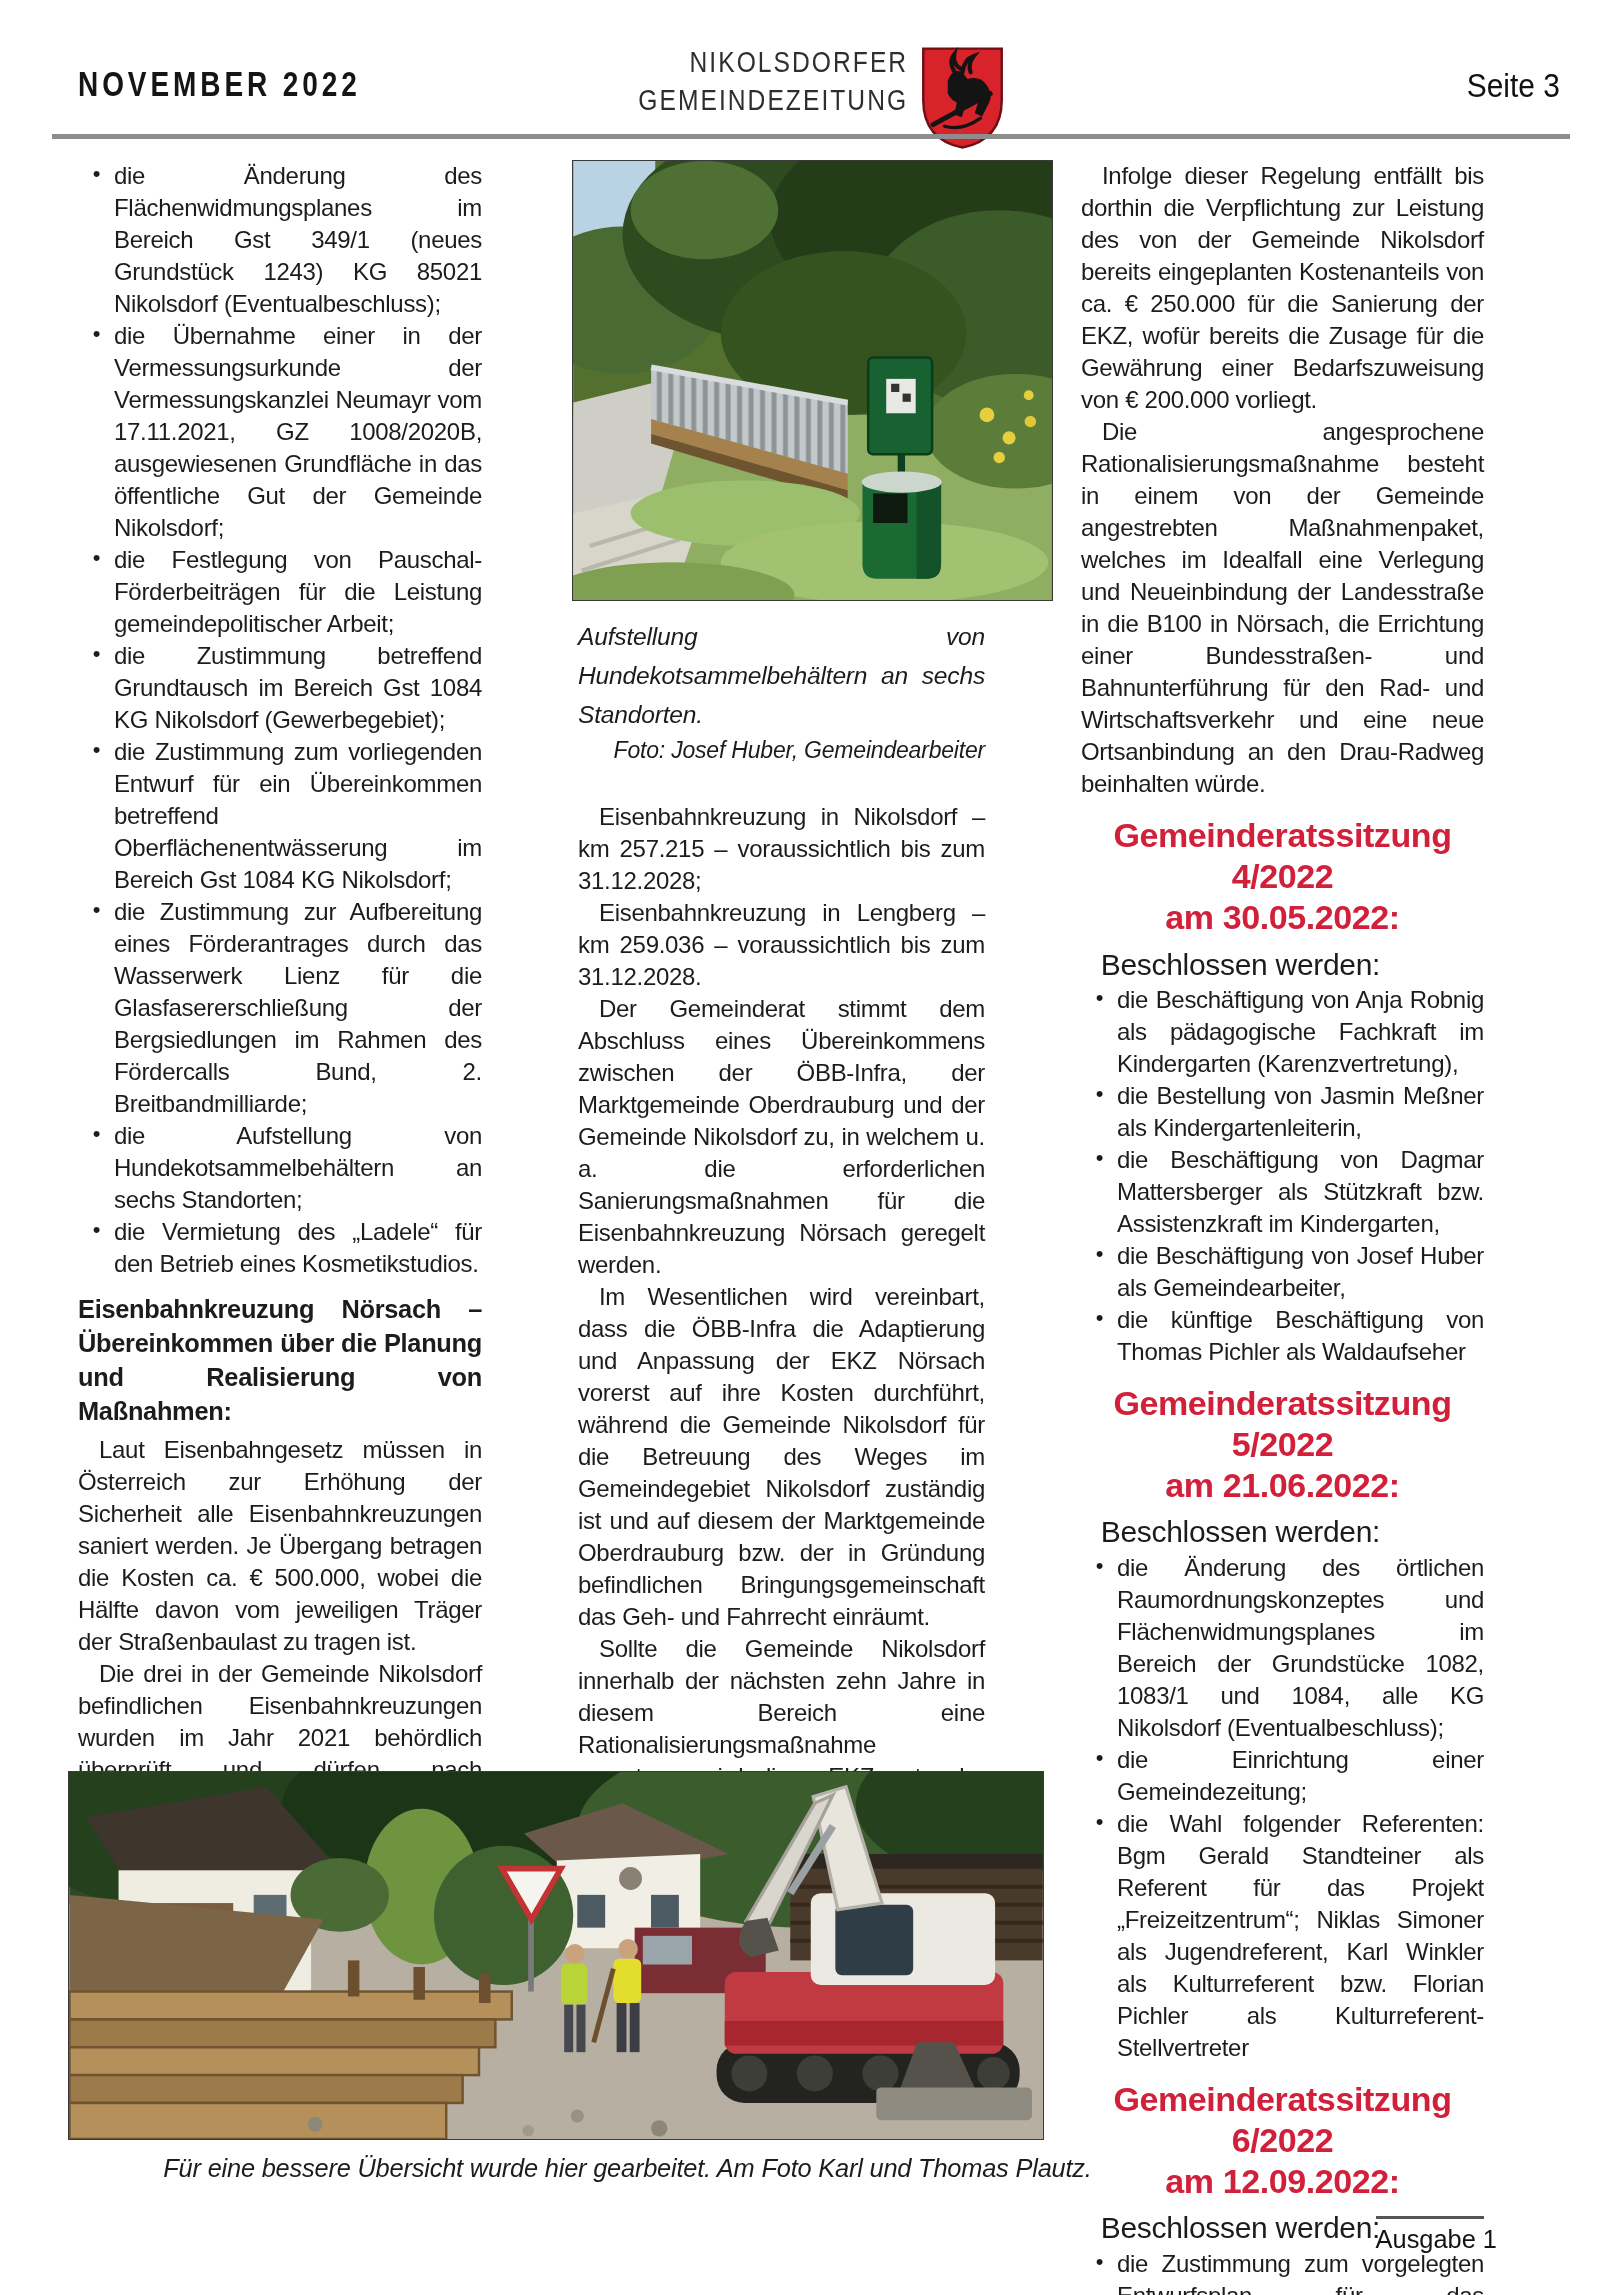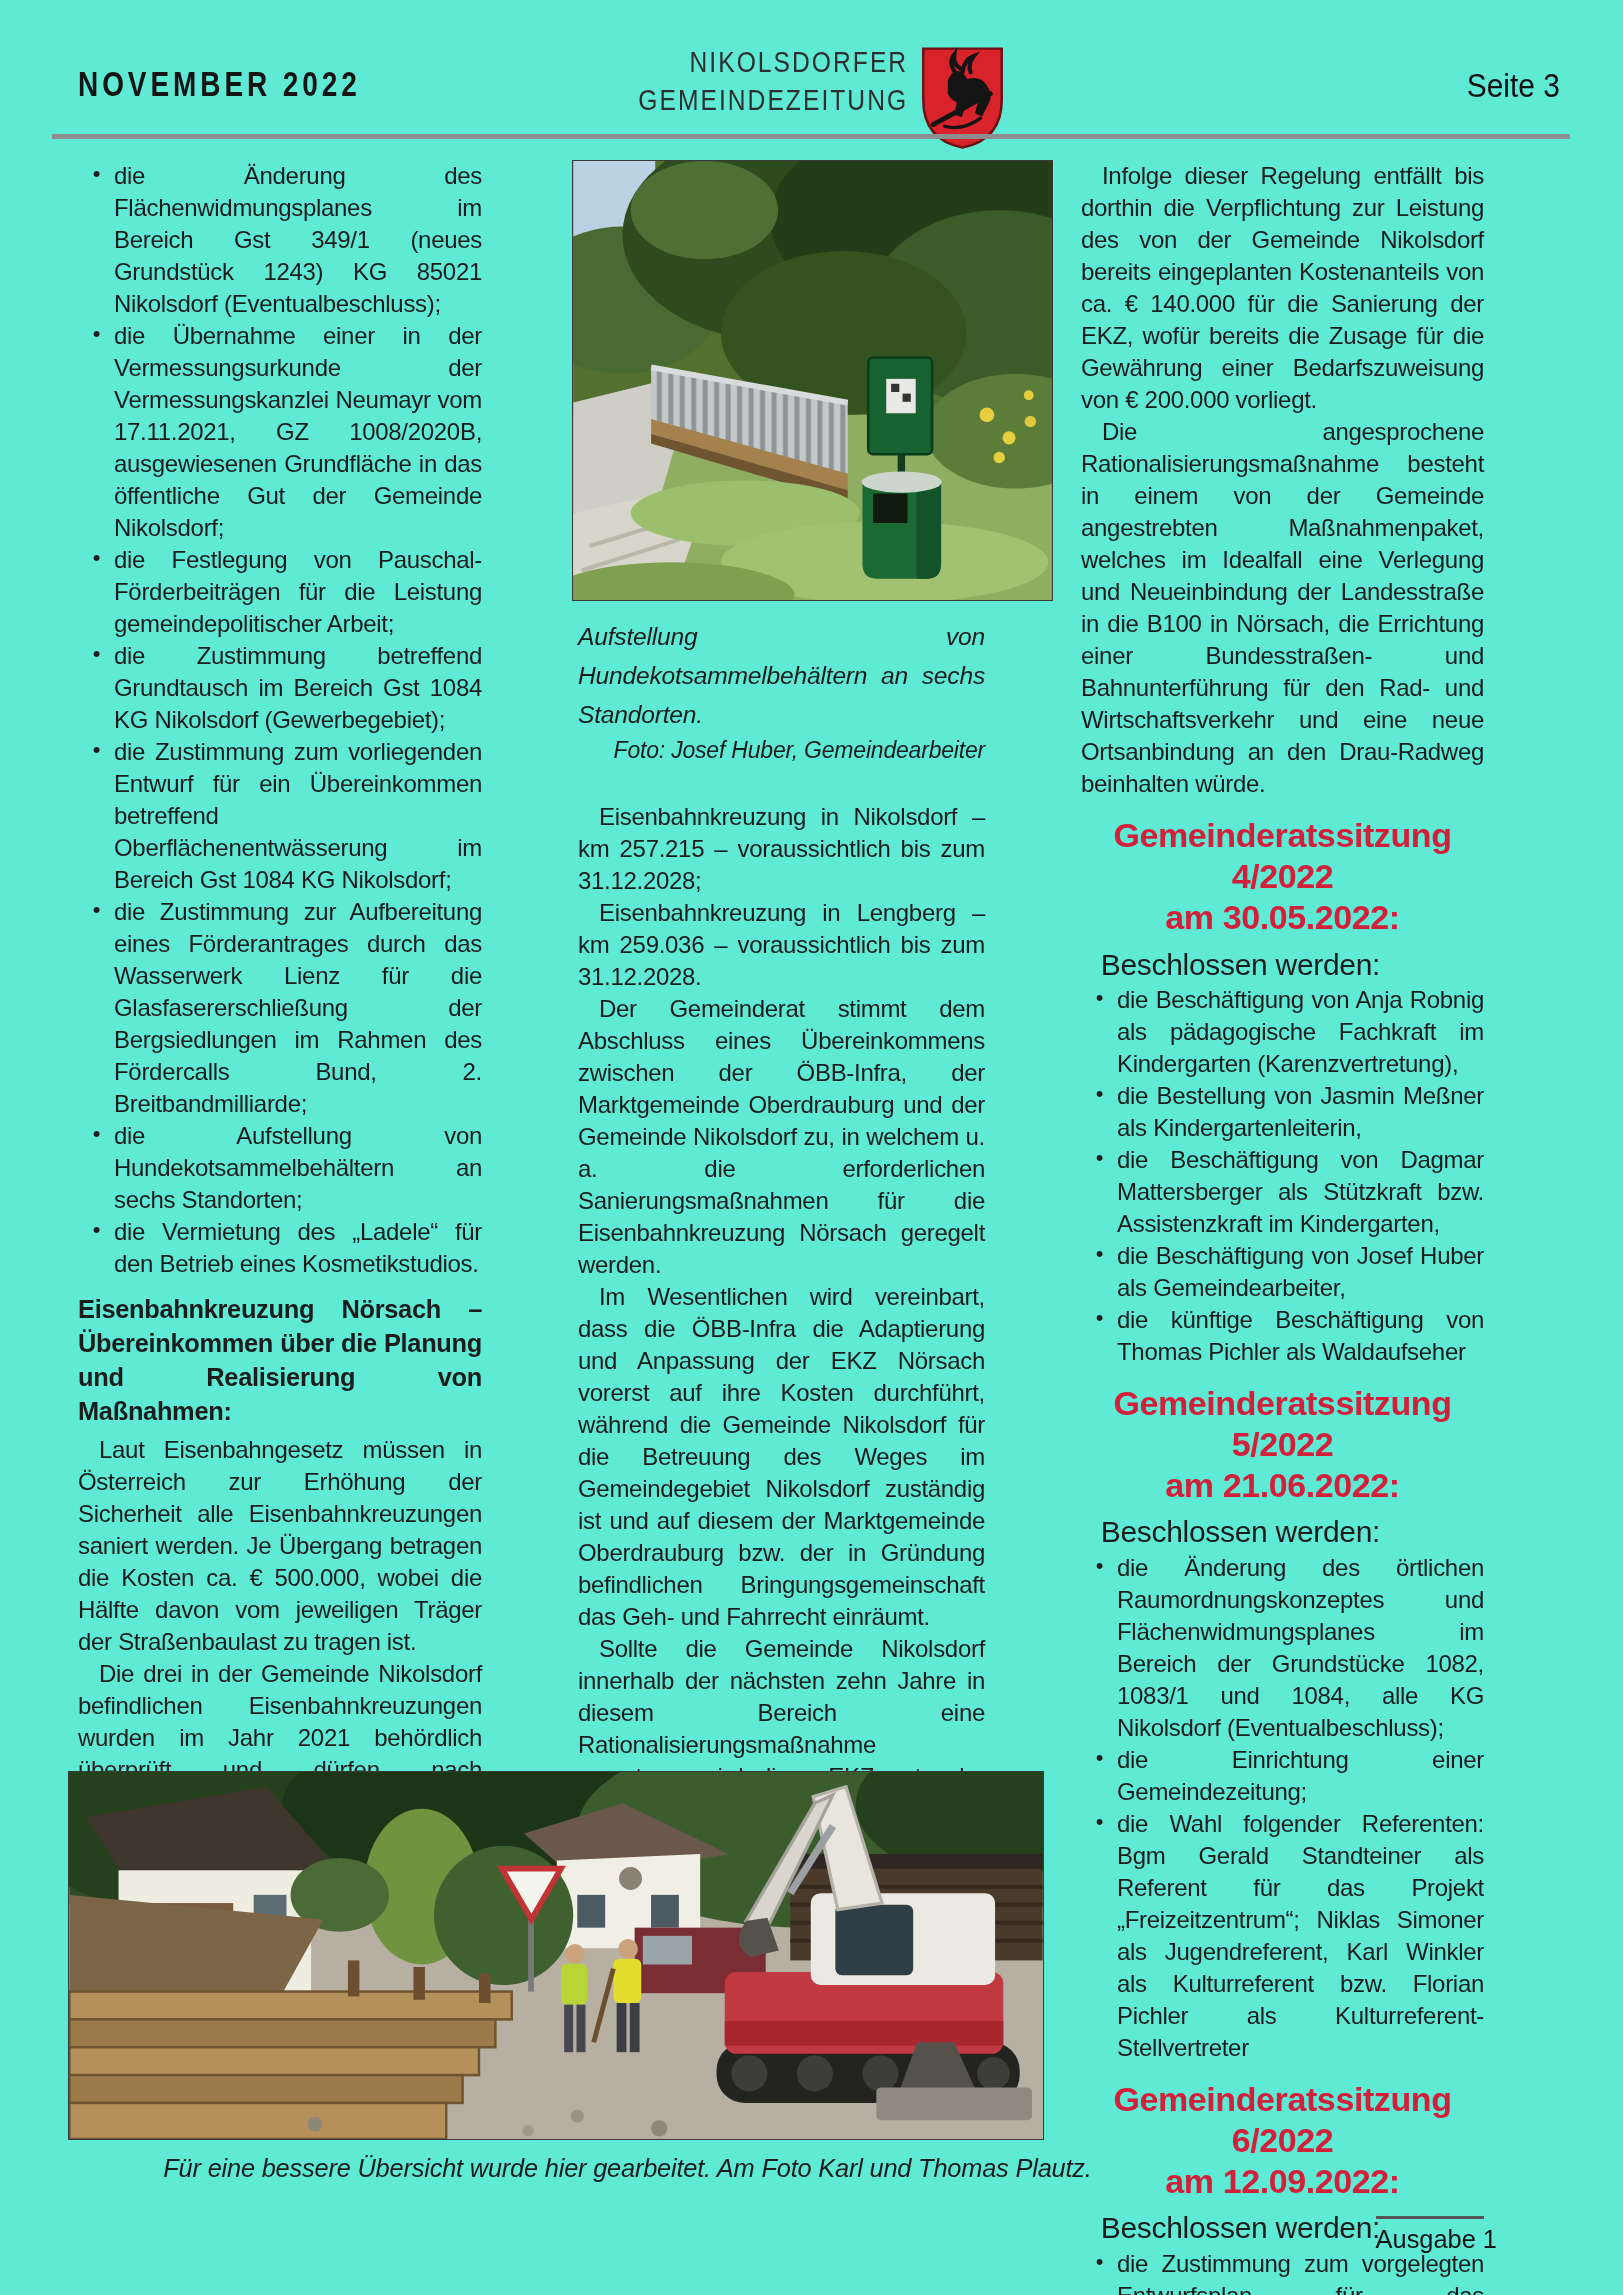--- a/index.html
+++ b/index.html
@@ -1,16 +1,16 @@
 <!DOCTYPE html>
 <html lang="de" style="font-size:13px"><head>
 <meta charset="utf-8">
 <style>
   html,body{margin:0;padding:0;background:#e8e8e8;}
-  .page{position:relative;width:1623px;height:2295px;background:#5eead4;overflow:hidden;
+  .page{position:relative;width:1623px;height:2295px;background:#ffffff;overflow:hidden;
         font-family:"Liberation Sans",sans-serif;color:#1c1c1c;-webkit-hyphens:auto;hyphens:auto;}
   
   .hdr-date{position:absolute;left:78px;top:64px;font-size:35px;font-weight:700;letter-spacing:4.9px;
             transform:scaleX(.80);transform-origin:0 50%;color:#151515;white-space:nowrap;}
   .masthead{position:absolute;right:715px;top:43px;text-align:right;color:#2e2e2e;
             font-size:30px;line-height:38px;letter-spacing:2.5px;transform:scaleX(.82);transform-origin:100% 50%;white-space:nowrap;}
   .hdr-page{position:absolute;right:63px;top:66px;font-size:34px;color:#111;
             transform:scaleX(.88);transform-origin:100% 50%;white-space:nowrap;}
   .crest{position:absolute;left:920px;top:46px;width:85px;height:105px;}
   .hdr-rule{position:absolute;left:52px;top:134px;width:1518px;height:4.9px;background:#8d8d8d;}
@@ -131,21 +131,21 @@
 
   <div class="col2-body body-text">
     <div class="para">Eisenbahnkreuzung in Nikolsdorf – km 257.215 – voraussichtlich bis zum 31.12.2028;</div>
     <div class="para">Eisenbahnkreuzung in Lengberg – km 259.036 – voraussichtlich bis zum 31.12.2028.</div>
     <div class="para">Der Gemeinderat stimmt dem Abschluss eines Übereinkommens zwischen der ÖBB-Infra, der Marktgemeinde Oberdrauburg und der Gemeinde Nikolsdorf zu, in welchem u. a. die erforderlichen Sanierungsmaßnahmen für die Eisenbahnkreuzung Nörsach geregelt werden.</div>
     <div class="para">Im Wesentlichen wird vereinbart, dass die ÖBB-Infra die Adaptierung und Anpassung der EKZ Nörsach vorerst auf ihre Kosten durchführt, während die Gemeinde Nikolsdorf für die Betreuung des Weges im Gemeindegebiet Nikolsdorf zuständig ist und auf diesem der Marktgemeinde Oberdrauburg bzw. der in Gründung befindlichen Bringungsgemeinschaft das Geh- und Fahrrecht einräumt.</div>
     <div class="para">Sollte die Gemeinde Nikolsdorf innerhalb der nächsten zehn Jahre in diesem Bereich eine Rationalisierungsmaßnahme umsetzen, wird diese EKZ entweder aufgelassen, oder aber es wird die Eisenbahnkreuzungssicherungsanlage gemäß § 48 Eisenbahngesetz erneuert.</div>
   </div>
 
   <div class="col col3 body-text">
-    <div class="para">Infolge dieser Regelung entfällt bis dorthin die Verpflichtung zur Leistung des von der Gemeinde Nikolsdorf bereits eingeplanten Kostenanteils von ca. € 140.000 für die Sanierung der EKZ, wofür bereits die Zusage für die Gewährung einer Bedarfszuweisung von € 200.000 vorliegt.</div>
+    <div class="para">Infolge dieser Regelung entfällt bis dorthin die Verpflichtung zur Leistung des von der Gemeinde Nikolsdorf bereits eingeplanten Kostenanteils von ca. € 250.000 für die Sanierung der EKZ, wofür bereits die Zusage für die Gewährung einer Bedarfszuweisung von € 200.000 vorliegt.</div>
     <div class="para">Die angesprochene Rationalisierungsmaßnahme besteht in einem von der Gemeinde angestrebten Maßnahmenpaket, welches im Idealfall eine Verlegung und Neueinbindung der Landesstraße in die B100 in Nörsach, die Errichtung einer Bundesstraßen- und Bahnunterführung für den Rad- und Wirtschaftsverkehr und eine neue Ortsanbindung an den Drau-Radweg beinhalten würde.</div>
 
     <div class="session">
       <div class="red-heading">
         <div>Gemeinderatssitzung 4/2022</div>
         <div>am 30.05.2022:</div>
       </div>
       <div class="subhead">Beschlossen werden:</div>
       <div class="li"><span class="dot">•</span><span>die Beschäftigung von Anja Robnig als pädagogische Fachkraft im Kindergarten (Karenzvertretung),</span></div>
       <div class="li"><span class="dot">•</span><span>die Bestellung von Jasmin Meßner als Kindergartenleiterin,</span></div>

